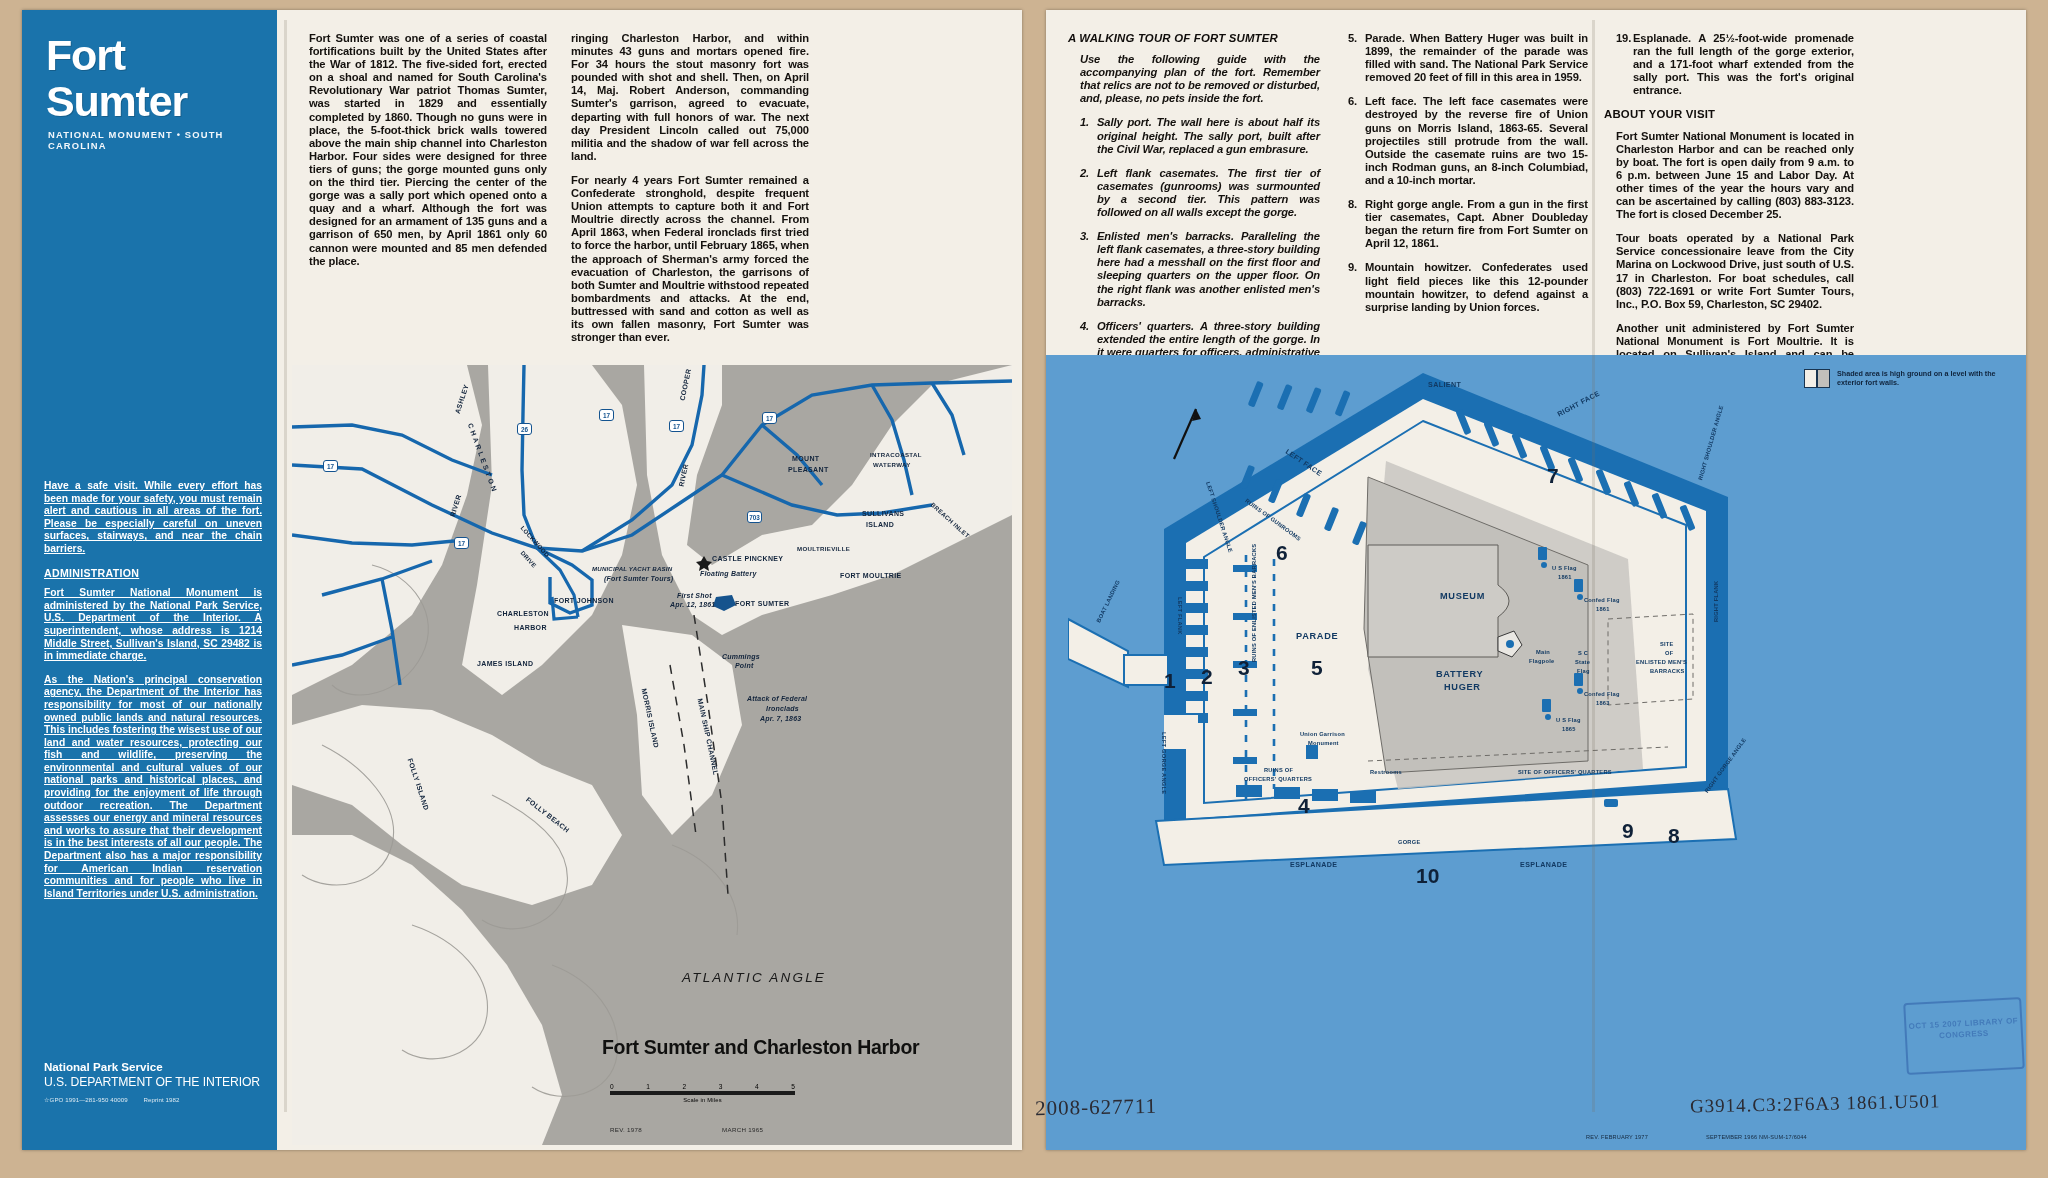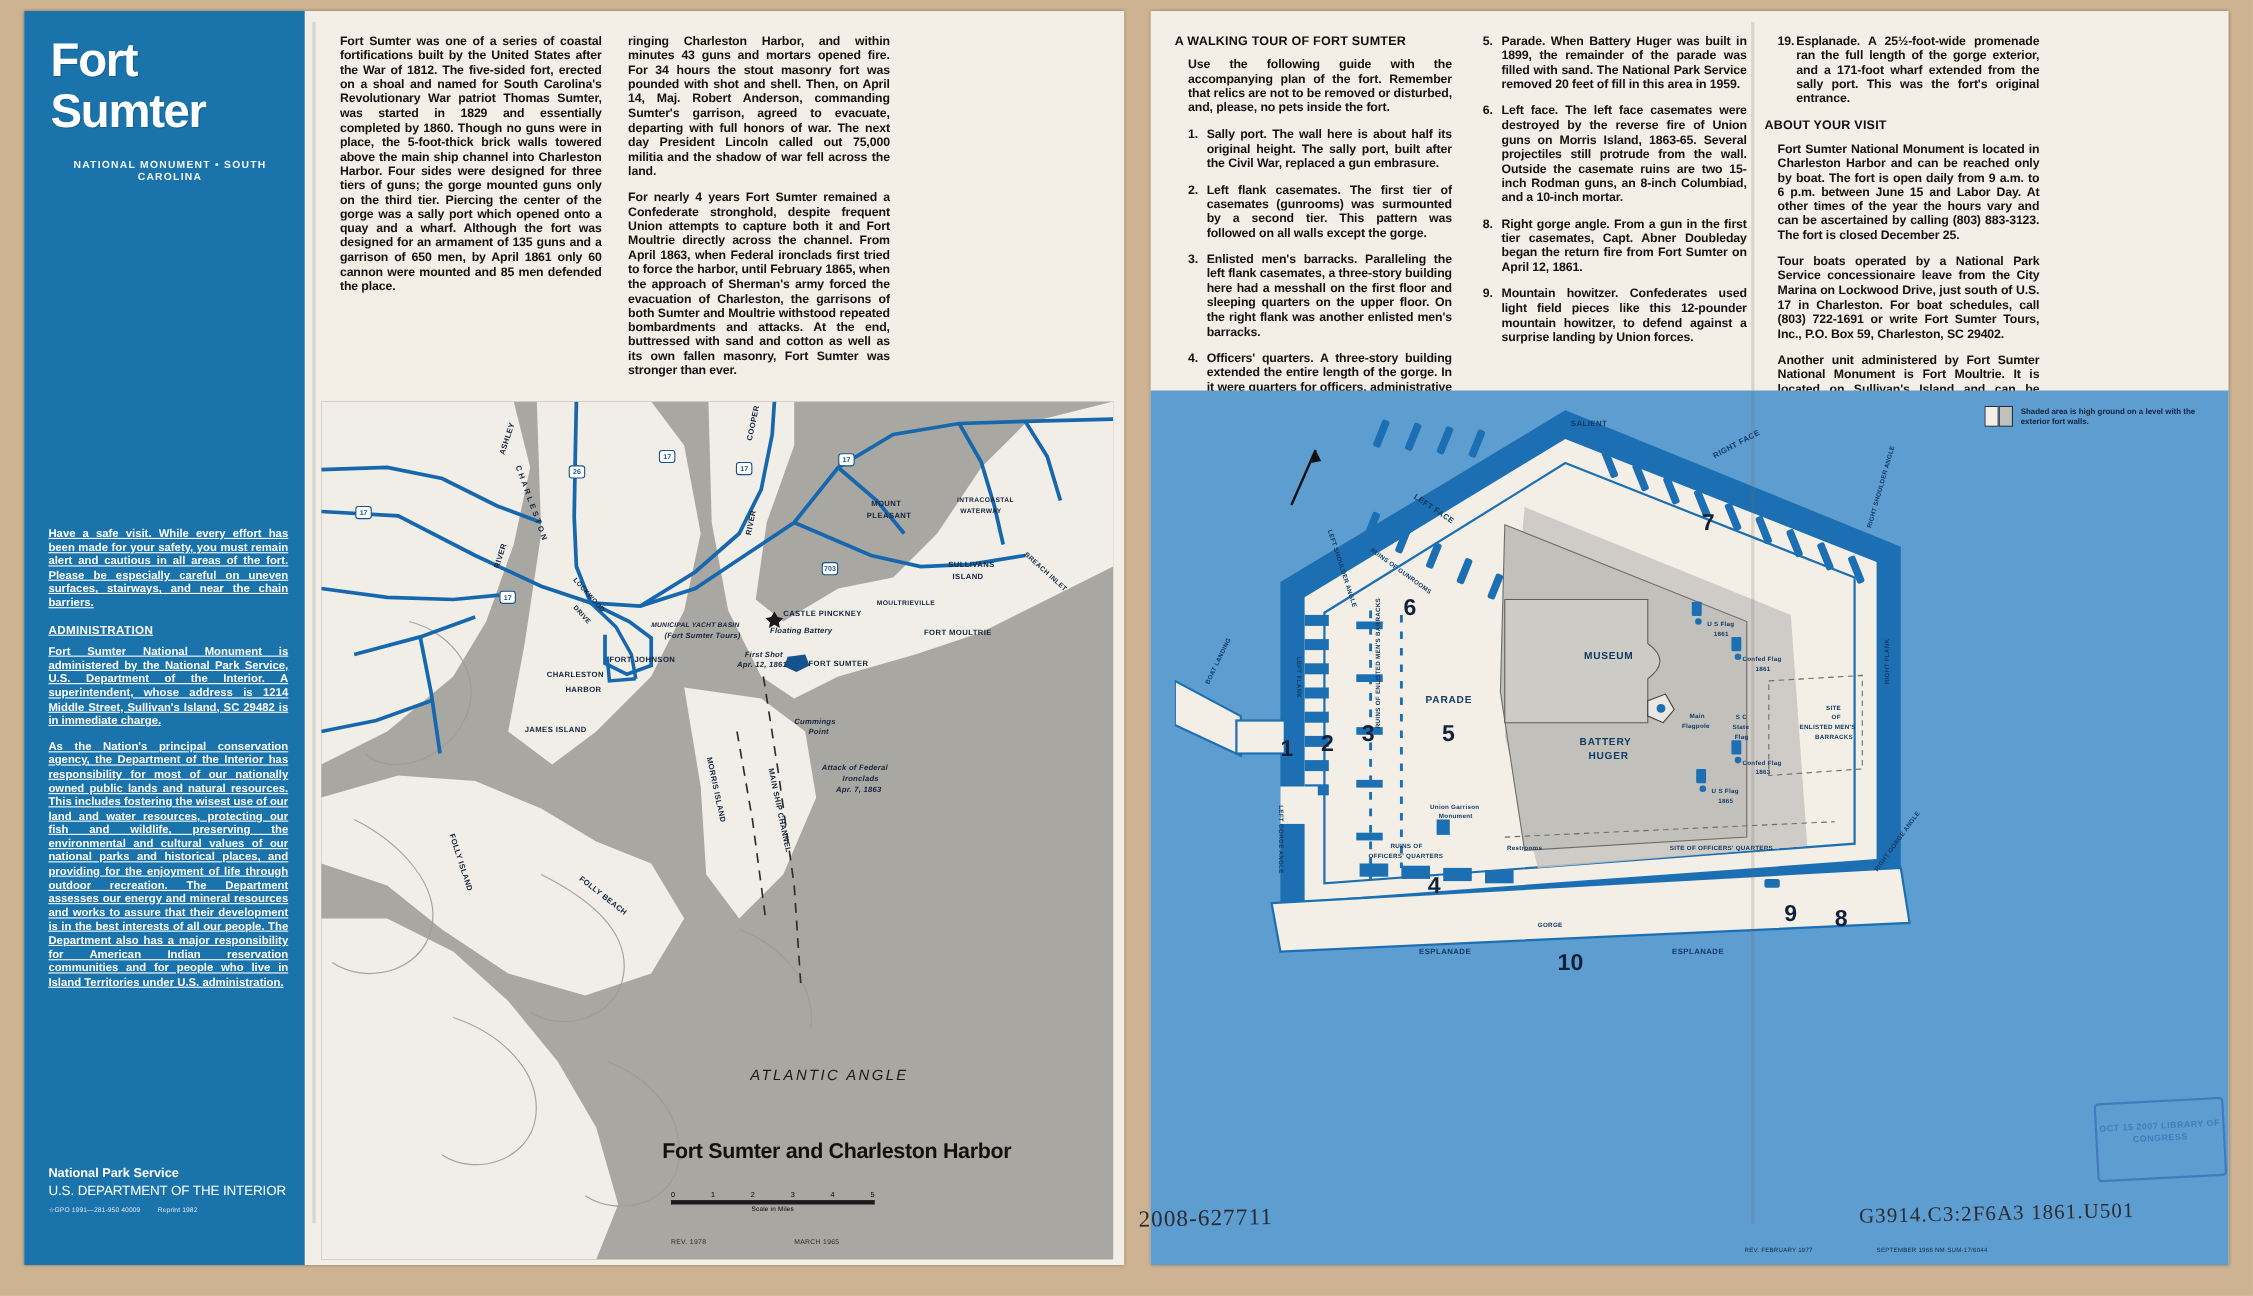--- a/index.html
+++ b/index.html
@@ -47,21 +47,21 @@
   }
   #title-block { position:absolute; left:24px; top:22px; width:215px; }
   #brochure-title {
     font-size:43px; font-weight:bold; line-height:46px;
     letter-spacing:-1.2px; color:#fff;
     text-shadow:1px 1px 0 rgba(0,0,0,.18);
     margin:0;
   }
   #brochure-subtitle {
     font-size:9.4px; font-weight:bold; letter-spacing:1.15px;
-    margin:20px 0 0 2px; color:#f2f7fb;text-align:center;
+    margin:5px 0 0 2px; color:#f2f7fb;
   }
   #blue-text {
     position:absolute; left:22px; top:470px; width:218px;
     font-size:10.3px; line-height:12.6px; text-align:justify;
     font-weight:bold; color:#ffffff;text-decoration:underline;
   }
   #blue-text p { margin:0 0 11px 0; }
   #blue-text .sec-head { color:#fff; font-size:10.6px; margin:0 0 8px; letter-spacing:.3px;}
   #agency-block { position:absolute; left:22px; top:1050px; width:230px; }
   .agency-1 { font-size:11.6px; font-weight:bold; letter-spacing:0; margin:0; }
@@ -302,21 +302,21 @@
       </div>
       <div class="map-credit" style="left:318px;">REV. 1978</div>
       <div class="map-credit" style="left:430px;">MARCH 1965</div>
     </div>
 
     <div class="fold" style="left:262px;"></div>
   </div>
 
   <div class="sheet" id="sheet-right">
 
-    <div class="body-col" style="left:22px; top:22px; width:252px;">
+    <div class="body-col" style="left:22px; top:22px; width:252px;font-style:italic;">
       <div class="sec-head">A WALKING TOUR OF FORT SUMTER</div>
       <p>Use the following guide with the accompanying plan of the fort. Remember that relics are not to be removed or disturbed, and, please, no pets inside the fort.</p>
       <div id="stops-a">
           <p style="padding-left: 17px; text-indent: -17px;"><span style="display: inline-block; width: 17px; text-indent: 0px;">1.</span><span>Sally port.  </span><span>The wall here is about half its original height. The sally port, built after the Civil War, replaced a gun embrasure.</span></p>
           <p style="padding-left: 17px; text-indent: -17px;"><span style="display: inline-block; width: 17px; text-indent: 0px;">2.</span><span>Left flank casemates.  </span><span>The first tier of casemates (gunrooms) was surmounted by a second tier. This pattern was followed on all walls except the gorge.</span></p>
           <p style="padding-left: 17px; text-indent: -17px;"><span style="display: inline-block; width: 17px; text-indent: 0px;">3.</span><span>Enlisted men's barracks.  </span><span>Paralleling the left flank casemates, a three-story building here had a messhall on the first floor and sleeping quarters on the upper floor. On the right flank was another enlisted men's barracks.</span></p>
           <p style="padding-left: 17px; text-indent: -17px;"><span style="display: inline-block; width: 17px; text-indent: 0px;">4.</span><span>Officers' quarters.  </span><span>A three-story building extended the entire length of the gorge. In it were quarters for officers, administrative offices, storerooms, the guardhouse, and powder magazines. For an unknown reason, the small-arms magazine here exploded on December 11, 1863, killing 11 and wounding 41 Confederates. The explosion also tilted the arch over the magazine's entrance.</span></p>
         </div>
     </div>
 

